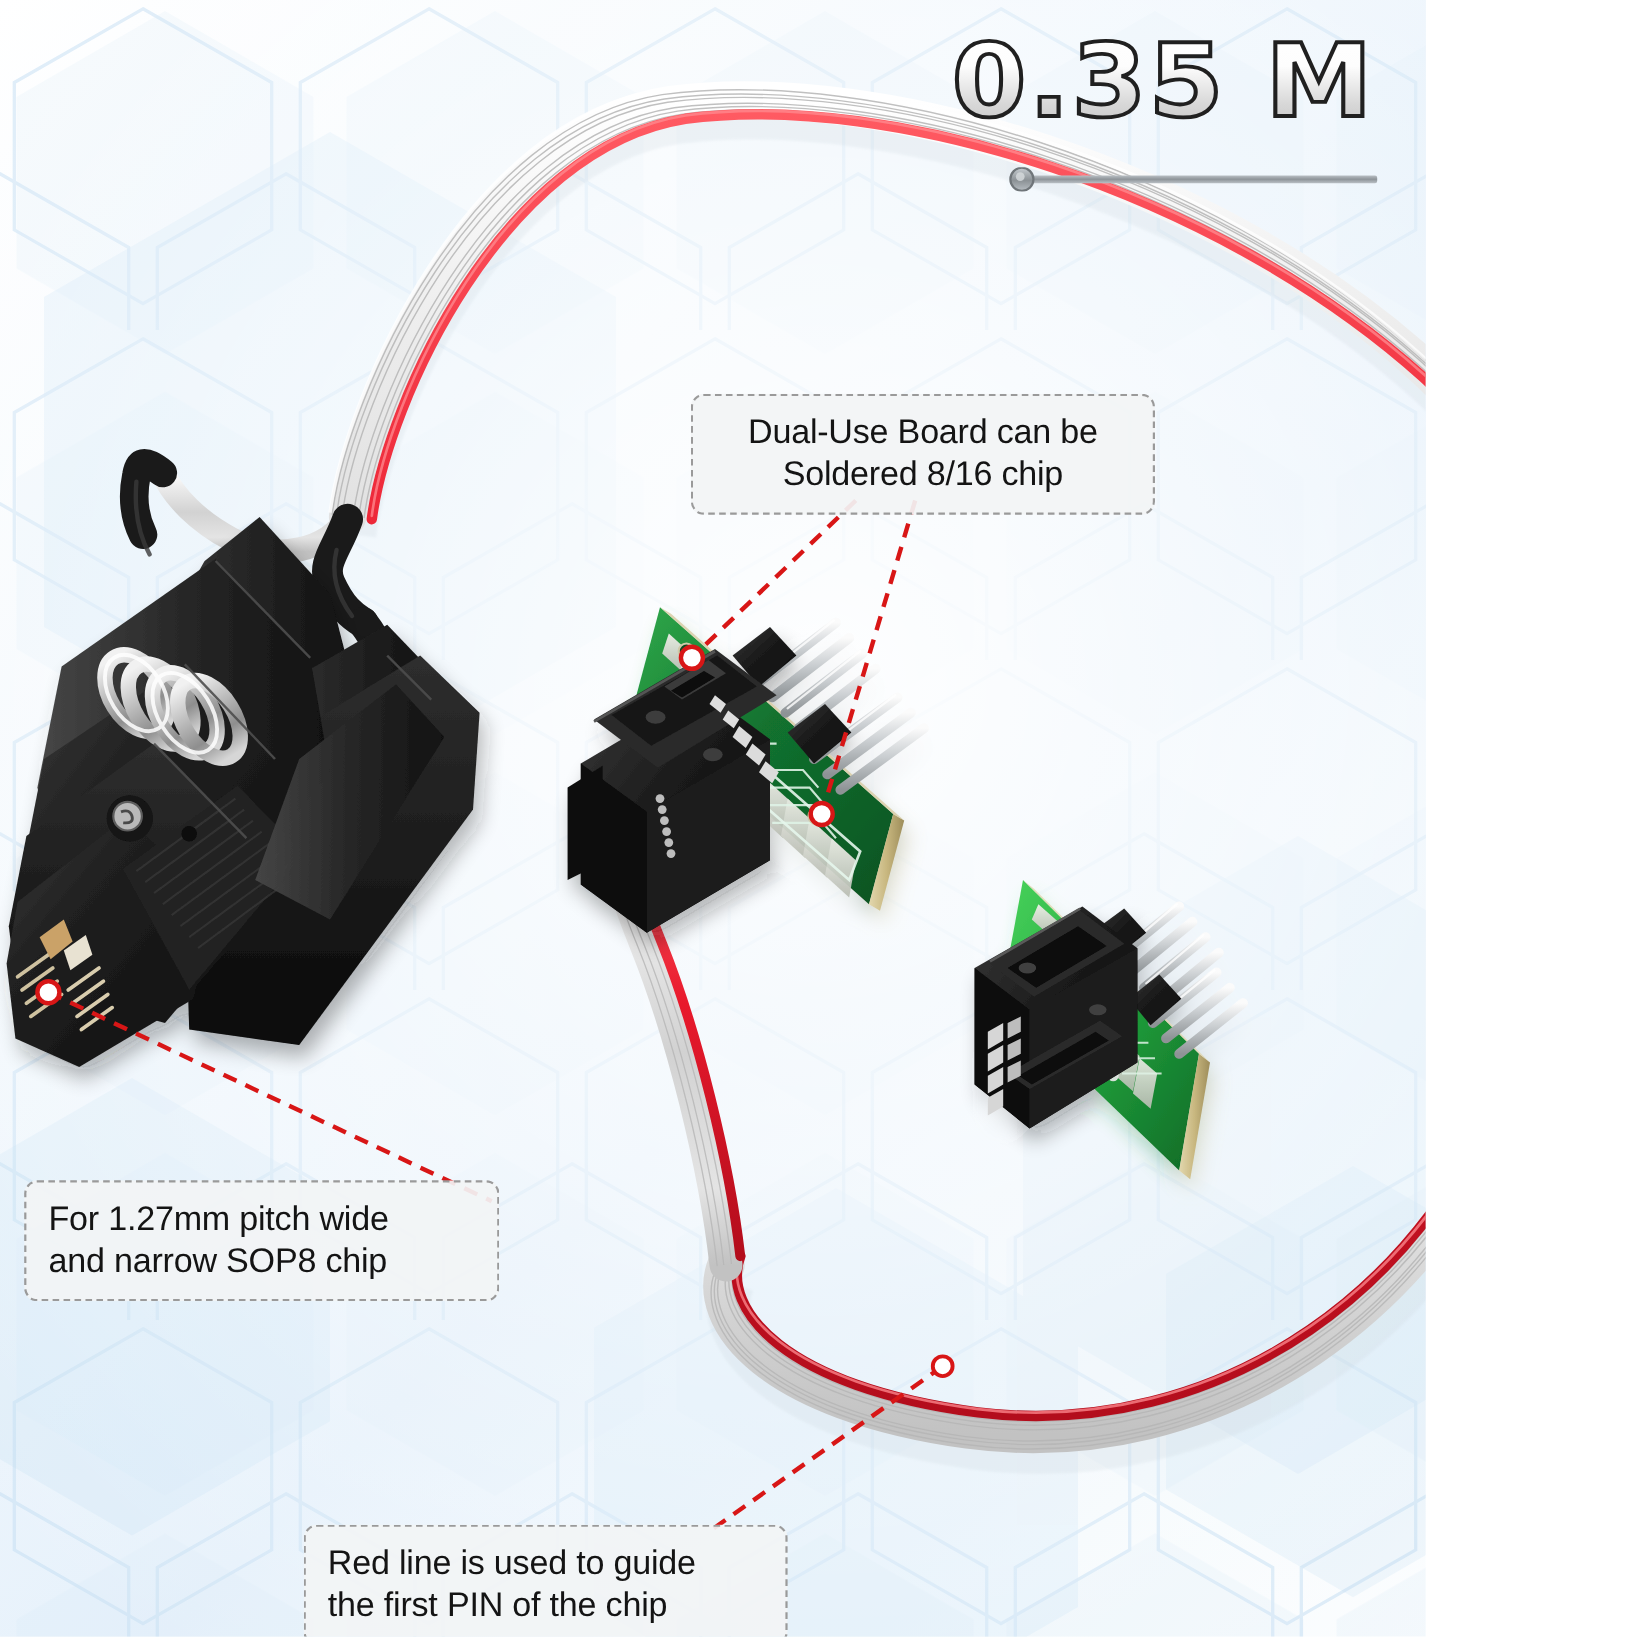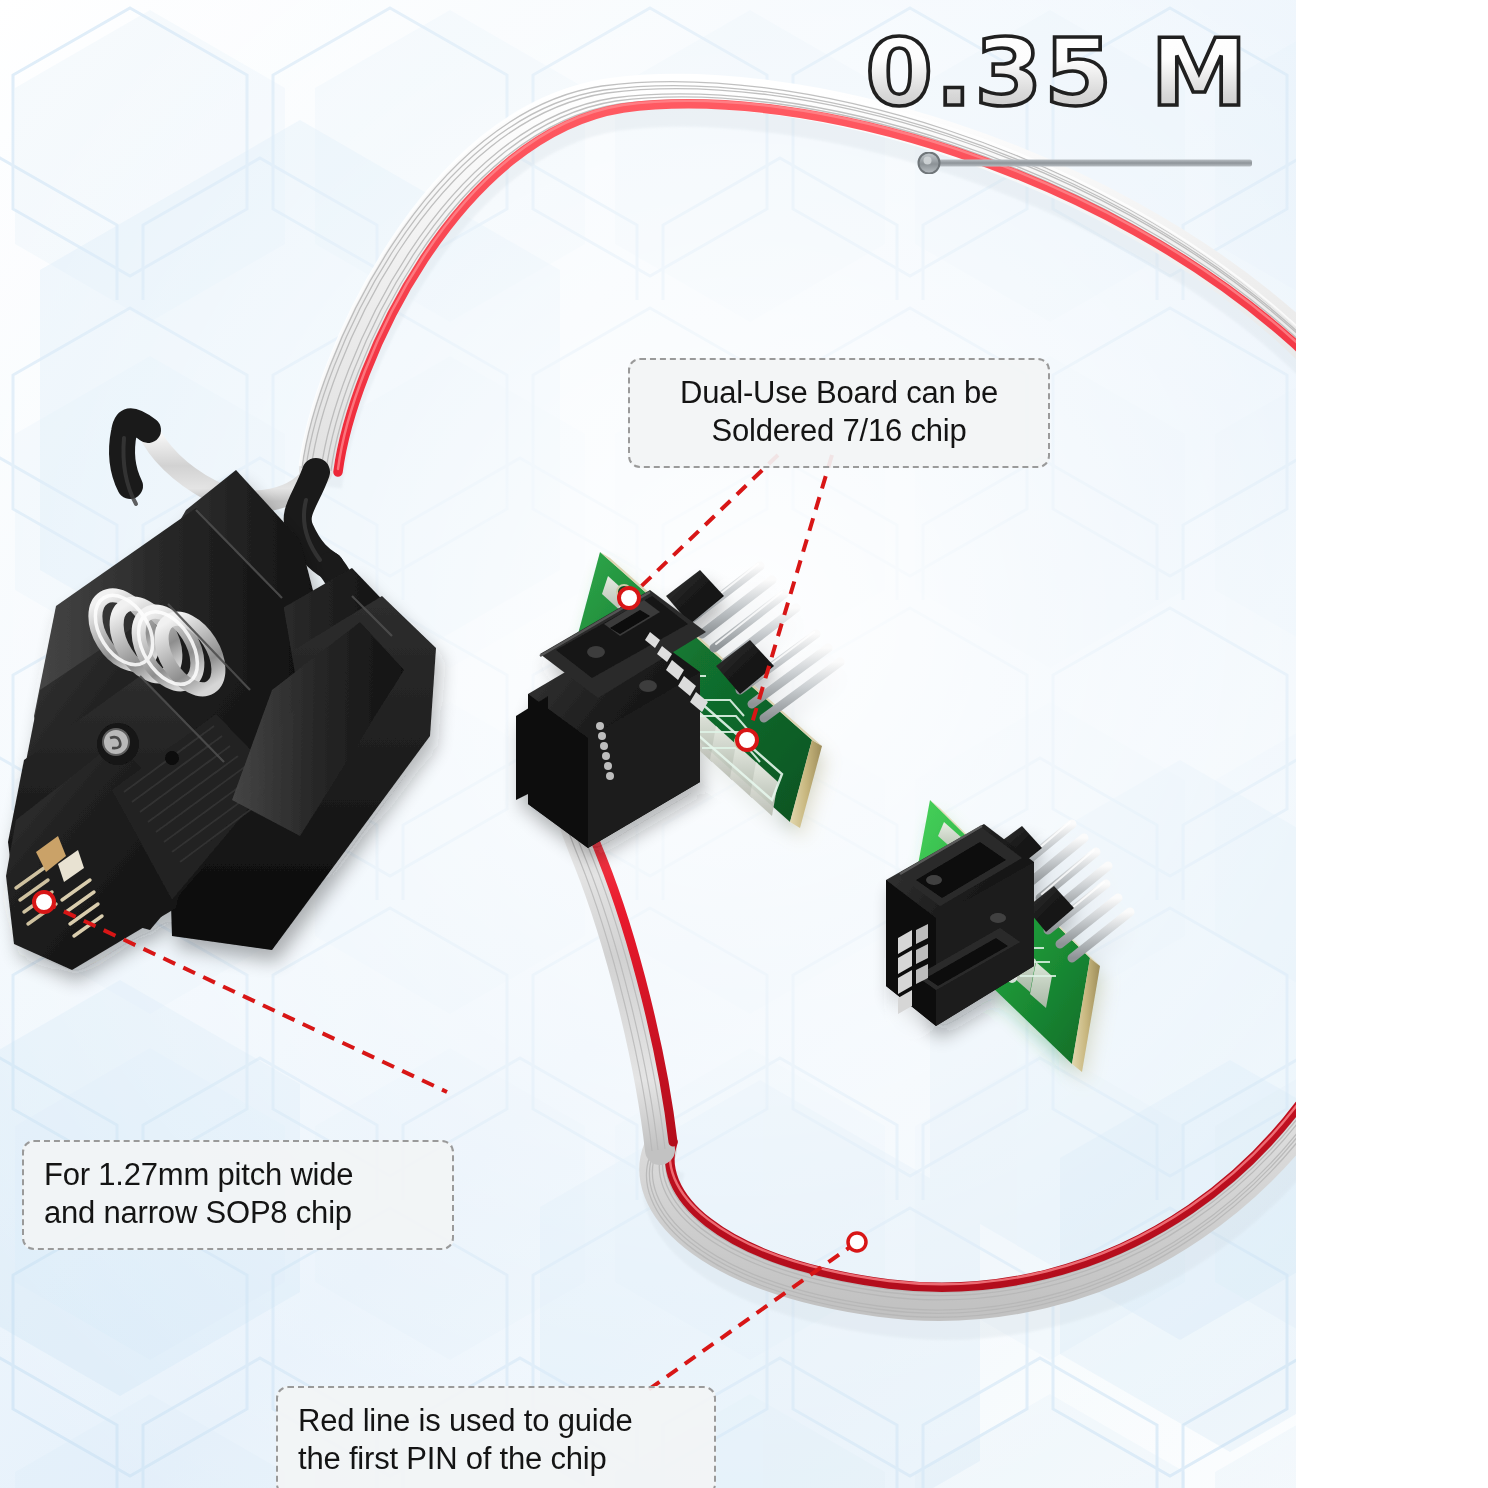--- a/index.html
+++ b/index.html
@@ -75,21 +75,21 @@
     font-size: 31px;
     line-height: 1.22;
     padding: 14px 20px 16px 20px;
     white-space: pre-line;
     letter-spacing: -0.2px;
   }
   .callout.c-center { text-align: center; }
   .callout.c-left   { text-align: left; }
 
   #callout-dual   { left: 628px;  top: 358px;  width: 422px; }
-  #callout-pitch  { left: 22px;   top: 1140px; width: 432px; }
+  #callout-pitch  { left: 22px;   top: 1073px; width: 432px; }
   #callout-redline{ left: 276px;  top: 1386px; width: 440px; }
 
   
   #leaders {
     position: absolute;
     inset: 0;
     width: 1488px;
     height: 1488px;
     pointer-events: none;
   }
@@ -584,21 +584,21 @@
         <stop offset="50%" stop-color="#8e9499"></stop>
         <stop offset="100%" stop-color="#b9bfc4"></stop>
       </linearGradient>
     </defs>
     <rect x="18" y="7.5" width="320" height="7" rx="2" fill="url(#barG)"></rect>
     <circle cx="15" cy="11" r="10.5" fill="url(#knobG)" stroke="#6f7579" stroke-width="2"></circle>
     <circle cx="13.5" cy="8.5" r="4" fill="#d3d8db" opacity="0.85"></circle>
   </svg>
 
   <div id="callout-dual" class="callout c-center">Dual-Use Board can be
-Soldered 7/16 chip</div>
+Soldered 8/16 chip</div>
 
   <div id="callout-pitch" class="callout c-left">For 1.27mm pitch wide
 and narrow SOP8 chip</div>
 
   <div id="callout-redline" class="callout c-left">Red line is used to guide
 the first PIN of the chip</div>
 
 </div>
 
 </body></html>

